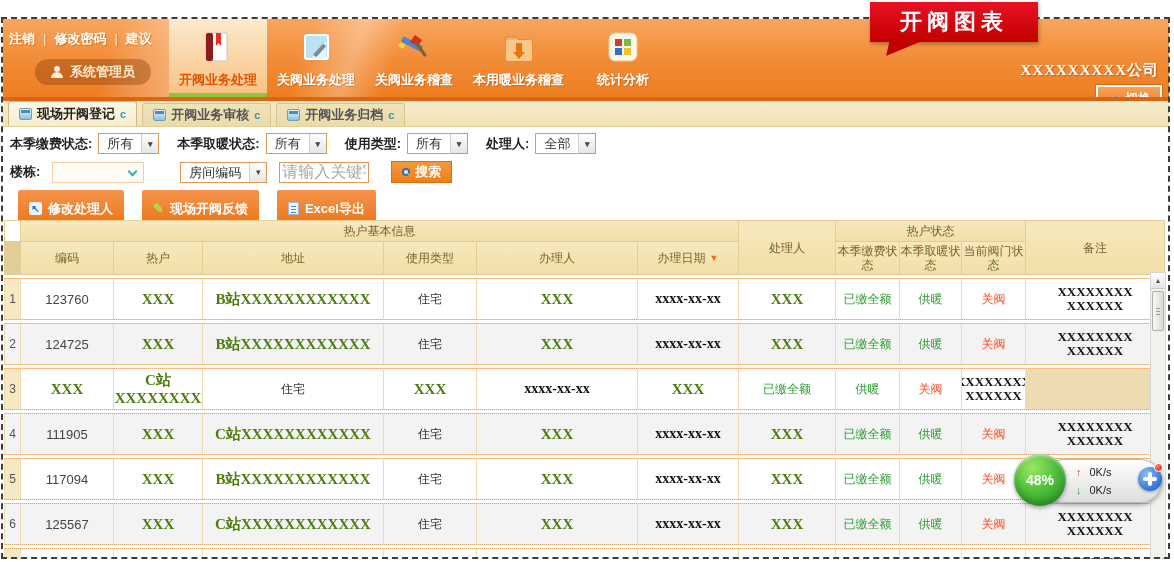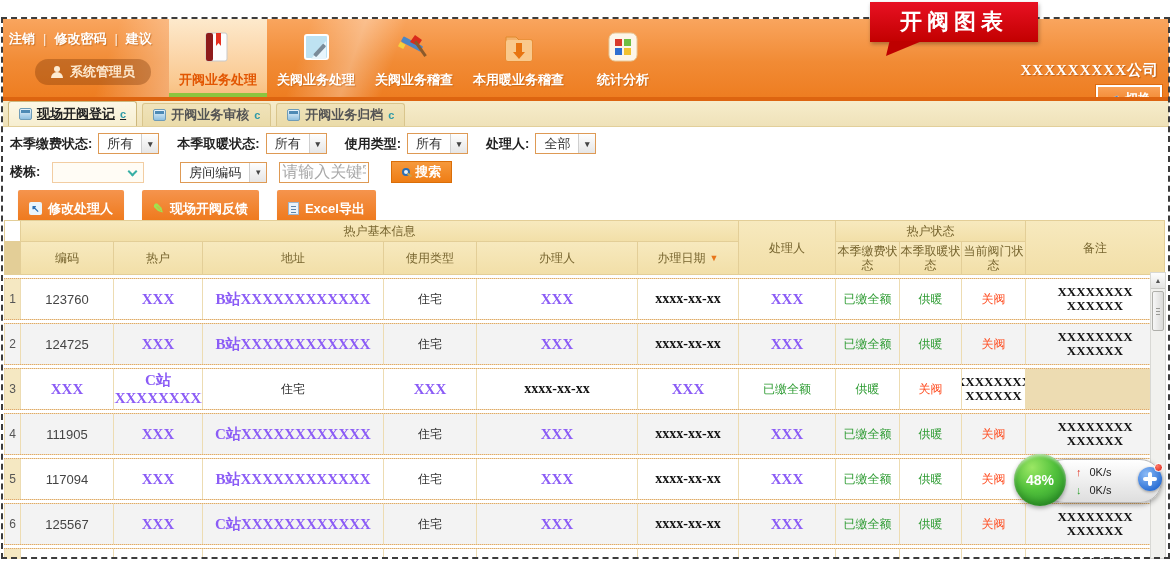--- a/index.html
+++ b/index.html
@@ -33,21 +33,21 @@
 
   .company { position:absolute; right:10px; top:42px; color:#fff; font-size:15px; font-weight:bold; letter-spacing:1px; font-family:"Liberation Serif",serif; text-shadow:1px 1px 1px rgba(160,70,0,.6); }
   .switch { position:absolute; right:7px; top:66px; height:27px; padding:0 9px; display:flex; align-items:center; gap:5px; background:linear-gradient(180deg,#F9A055,#EF7A1C); border:2px solid #fff; box-shadow:0 0 0 1px #DE6A0E; color:#fff; font-size:13px; font-weight:bold; cursor:pointer; }
   .switch .arr { color:#3C86D8; font-size:13px; font-weight:bold; text-shadow:0 0 1px #fff,1px 1px 0 #fff; }
 
   .darkstrip { position:absolute; left:3px; top:97px; width:1166px; height:4px; background:#DD6410; }
 
   
   .tabbar { position:absolute; left:3px; top:101px; width:1166px; height:26px; background:linear-gradient(180deg,#F6ECCB,#EFE2B9); border-bottom:1px solid #E2CF9A; display:flex; align-items:flex-end; padding-left:5px; gap:5px; }
   .tab { height:23px; display:flex; align-items:center; gap:5px; padding:0 10px; font-size:13px; font-weight:bold; color:#555; background:linear-gradient(#F0E3BA,#EADBA9); border:1px solid #D9C58C; border-bottom:none; border-radius:3px 3px 0 0; cursor:pointer; }
-  .tab.active { background:linear-gradient(#FCF7E6,#F6EEd0); color:#222; height:25px; border-color:#CDB87E;text-decoration:underline; }
+  .tab.active { background:linear-gradient(#FCF7E6,#F6EEd0); color:#222; height:25px; border-color:#CDB87E; }
   .ticon { width:13px; height:12px; background:linear-gradient(#EAF4FB,#8FC0E0); border:1px solid #6F9CB8; border-radius:2px; position:relative; }
   .ticon::before { content:''; position:absolute; left:1px; top:1px; right:1px; height:3px; background:#4D8AB5; }
   .refresh { color:#2E9AA8; font-size:11px; font-weight:bold; }
 
   
   .f-row { position:absolute; display:flex; align-items:center; font-size:13px; color:#222; }
   .f1 { left:10px; top:133px; gap:18px; }
   .f2 { left:10px; top:161px; gap:12px; }
   .fgroup { display:flex; align-items:center; gap:6px; font-weight:bold; }
   .sel { display:flex; align-items:stretch; height:21px; border:1px solid #DE9A55; background:#fff; cursor:pointer; }
@@ -85,21 +85,21 @@
   .h2-4{grid-column:5;grid-row:2;} .h2-5{grid-column:6;grid-row:2;} .h2-6{grid-column:7;grid-row:2;cursor:pointer;}
   .h2-7{grid-column:9;grid-row:2;} .h2-8{grid-column:10;grid-row:2;} .h2-9{grid-column:11;grid-row:2;}
   .sort { margin-left:4px; color:#E8751A; font-size:9px; }
   .sort::after { content:'▼'; }
 
   .tbody { width:1161px; }
   .trow { background:#EDDCB2; gap:1px; padding:0 1px; height:42px; margin-top:3px; border-top:1px dotted #E2A668; border-bottom:1px dotted #E2A668; cursor:pointer; }
   .cell { background:#fff; display:flex; align-items:center; justify-content:center; text-align:center; font-size:13px; color:#333; overflow:hidden; }
   .trow.alt .cell { background:#F3F3F3; }
   .cell.gut { background:#F5E8C2; color:#555; font-size:12px; }
-  .xv { font-family:"Liberation Serif",serif; font-weight:bold; font-size:15px; color:#8b5cf6; }
+  .xv { font-family:"Liberation Serif",serif; font-weight:bold; font-size:15px; color:#4d7c0f; }
   .cell.c-code { font-size:13px; color:#444; }
   .cell.c-type { font-size:12px; }
   .cell.c-date { font-family:"Liberation Serif",serif; font-weight:bold; font-size:14px; color:#111; }
   .cell.c-pay, .cell.c-heat { color:#2E9C33; font-size:12px; }
   .cell.c-valve { color:#FF4B1F; font-size:12px; }
   .cell.c-remark { font-family:"Liberation Serif",serif; font-weight:bold; font-size:13px; line-height:14px; color:#111; white-space:pre-line; }
 
   
   .vscroll { position:absolute; left:1150px; top:272px; width:16px; height:287px; background:#F1F1EE; border:1px solid #D8D8D4; z-index:10; }
   .vs-up { height:16px; background:linear-gradient(#FDFDFD,#E4E4E2); border-bottom:1px solid #C9C9C5; display:flex; align-items:center; justify-content:center; font-size:7px; color:#555; cursor:pointer; }

